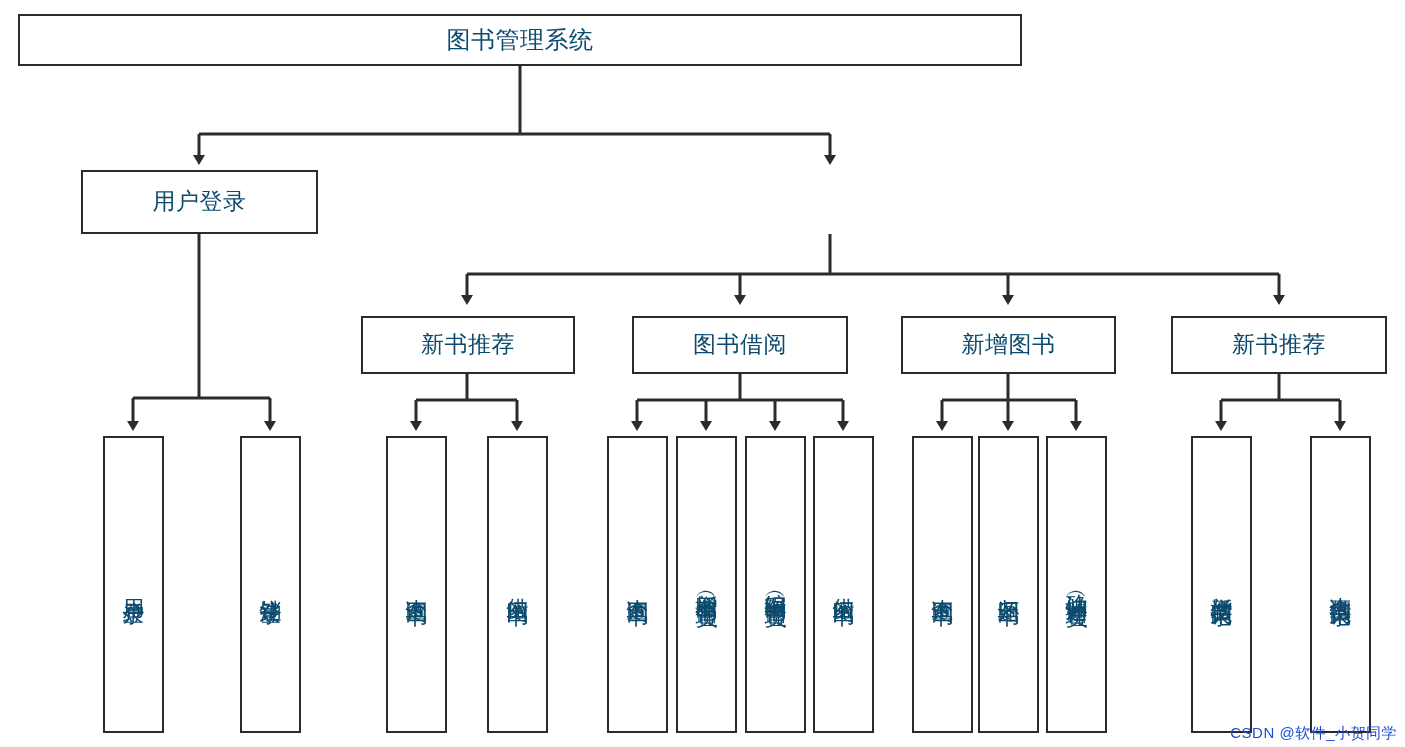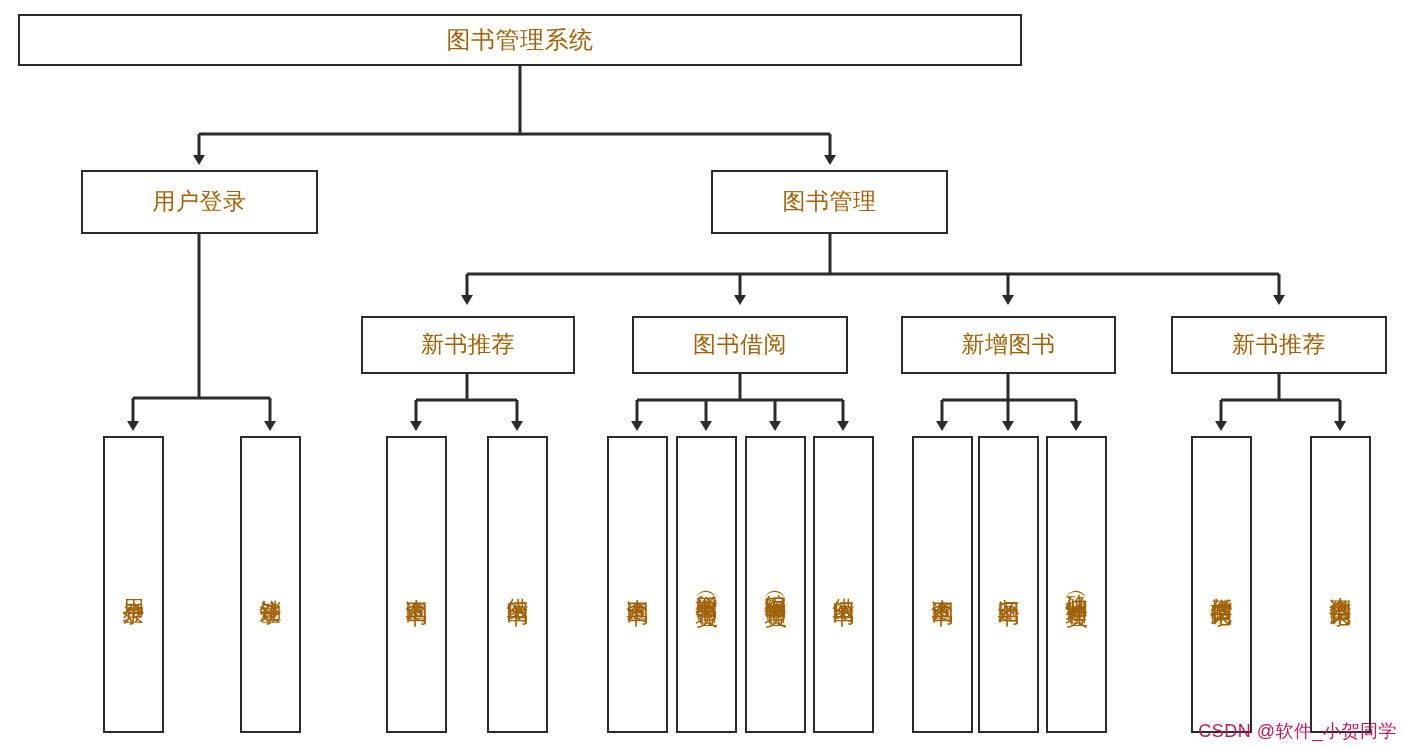--- a/index.html
+++ b/index.html
@@ -24,21 +24,21 @@
   }
   
   .node{
     position:absolute;
     box-sizing:border-box;
     background:#ffffff;
     border:2px solid #2b2b2b;
     display:flex;
     align-items:center;
     justify-content:center;
-    color:#a16207;
+    color:#0c4a6e;
   }
   .node .label{
     display:block;
     text-align:center;
     line-height:1.12;
     letter-spacing:0.5px;
   }
   
   .node.horiz .label{
     writing-mode:horizontal-tb;
@@ -58,22 +58,22 @@
     line-height:1.18;
     letter-spacing:2px;
     max-height:100%;
     white-space:normal;
   }
   
   #watermark{
     position:absolute;
     right:8px;
     bottom:4px;
-    font-size:18px;
-    color:#be185d;
+    font-size:15px;
+    color:#1d4ed8;
     letter-spacing:0.5px;
     white-space:nowrap;
     font-family:"Liberation Sans","DejaVu Sans",sans-serif;
   }
 </style>
 </head>
 <body>
 
 <div id="canvas">
 
@@ -128,23 +128,20 @@
   </svg>
 
   <div class="node horiz root" style="left:18px; top:14px; width:1004px; height:52px;">
     <span class="label">图书管理系统</span>
   </div>
 
   <div class="node horiz" style="left:81px; top:170px; width:237px; height:64px;">
     <span class="label">用户登录</span>
   </div>
 
-  <div class="node horiz" style="left:711px; top:170px; width:237px; height:64px;">
-    <span class="label">图书管理</span>
-  </div>
 
   <div class="node horiz" style="left:632px; top:316px; width:216px; height:58px;">
     <span class="label">图书借阅</span>
   </div>
 
   <div class="node horiz" style="left:361px; top:316px; width:214px; height:58px;">
     <span class="label">新书推荐</span>
   </div>
 
   <div class="node horiz" style="left:901px; top:316px; width:215px; height:58px;">

